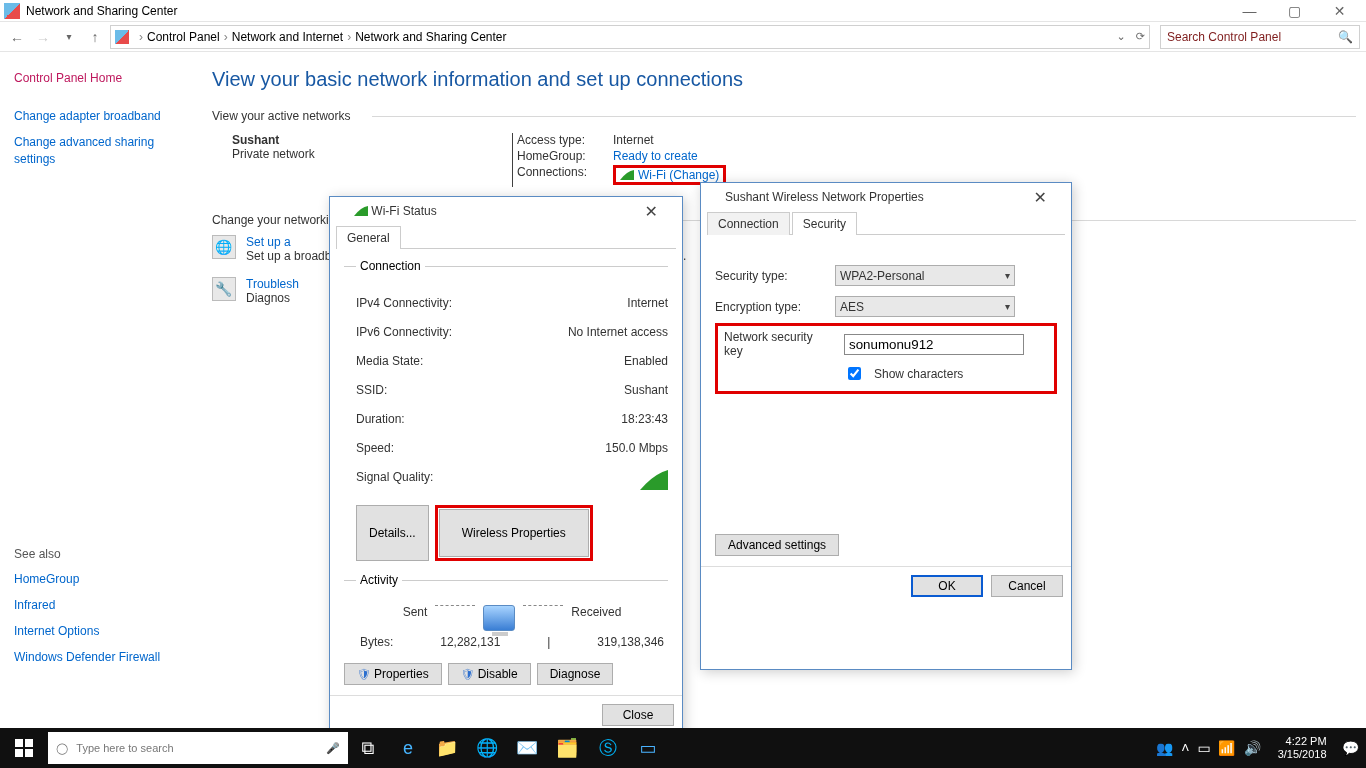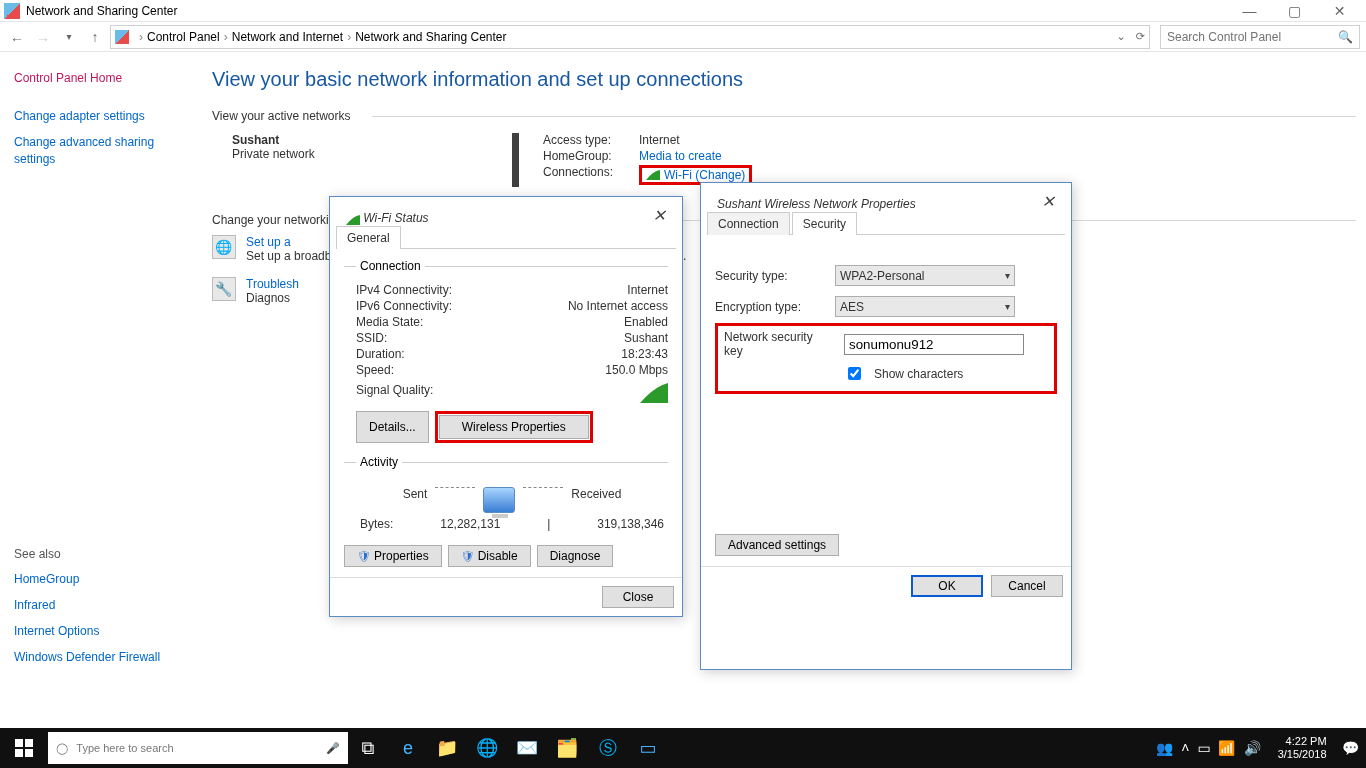--- a/index.html
+++ b/index.html
@@ -11,57 +11,57 @@
   .titlebar .wincontrols { margin-left:auto; display:flex; gap:0; }
   .titlebar .wincontrols div { width:45px; height:22px; display:flex; align-items:center; justify-content:center; color:#666; font-size:14px; }
 
   
   .navbar { height:30px; display:flex; align-items:center; padding:2px 6px; gap:4px; border-bottom:1px solid #e5e5e5; }
   .navbtn { width:22px; height:22px; display:flex; align-items:center; justify-content:center; color:#666; font-size:14px; }
   .addr { flex:1; height:24px; border:1px solid #d0d0d0; display:flex; align-items:center; padding:0 4px; gap:4px; }
   .addr .sep { color:#888; }
   .addr .seg { color:#000; }
   .addr-right { margin-left:auto; display:flex; align-items:center; gap:2px; color:#666; font-size:11px; }
-  .search { width:200px; height:24px; border:1px solid #d0d0d0; display:flex; align-items:center; padding:0 6px; color:#737373; margin-left:6px; }
+  .search { width:200px; height:24px; border:1px solid #d0d0d0; display:flex; align-items:center; padding:0 6px; color:#7f1d1d; margin-left:6px; }
 
   
   .body { display:flex; height:calc(100% - 22px - 30px - 40px); }
   .sidebar { width:200px; padding:18px 14px; }
   .sidebar .link { color:#0066cc; margin-bottom:10px; cursor:default; line-height:1.35; }
   .sidebar .link.heavy { color:#be185d; }
   .sidebar .seealso { margin-top:380px; }
   .sidebar .heading { color:#555; margin-bottom:10px; }
 
   .main { flex:1; padding:10px 10px 0 12px; position:relative; color:#333; }
   .main h2 { font-weight:400; color:#1858a3; font-size:20px; margin:6px 0 18px 0; }
   .grp-label { color:#333; margin-bottom:6px; }
   .grp-line { position:relative; }
   .grp-line::after { content:""; position:absolute; left:160px; right:0; top:50%; border-top:1px solid #d8d8d8; }
 
   .net-block { display:flex; margin-top:10px; }
   .net-left { width:300px; padding-left:20px; }
   .net-left .name { font-weight:600; }
-  .net-right { border-left:7px solid #404040; padding-left:24px; }
+  .net-right { border-left:1px solid #404040; padding-left:4px; }
   .kv { display:flex; gap:10px; margin-bottom:2px; }
   .kv .k { width:86px; }
   .kv .v.link { color:#0066cc; }
   .redbox { border:3px solid #e00000; padding:0 4px; display:inline-flex; align-items:center; gap:4px; }
   .wifi-sm { width:14px; height:10px; background:linear-gradient(to top,#2a9b2a,#2a9b2a); display:inline-block; clip-path:polygon(0 100%,25% 60%,50% 30%,75% 10%,100% 0,100% 100%); }
 
   
   .dialog { position:absolute; background:#fff; border:1px solid #5a8bc3; box-shadow:2px 2px 12px rgba(0,0,0,.2); font-size:12px; }
-  .dlg-title { height:28px; display:flex; align-items:flex-end; padding:0 16px;font-style:italic; }
+  .dlg-title { height:28px; display:flex; align-items:center; padding:0 24px; }
   .dlg-close { margin-left:auto; font-size:16px; color:#444; }
   .tabstrip { display:flex; border-bottom:1px solid #ccc; margin:0 6px; }
   .tab { padding:4px 10px; border:1px solid #ccc; border-bottom:none; background:#fff; margin-right:2px; position:relative; top:1px; }
   .tab.inactive { background:#f2f2f2; }
   .dlg-body { padding:10px 14px; }
   fieldset.flat { border:none; border-top:1px solid #ccc; padding:8px 0 4px 12px; margin:0 0 8px 0; }
   fieldset.flat legend { padding:0 4px; color:#000; }
-  .row { display:flex; justify-content:space-between; margin:2px 0; }
+  .row { display:flex; justify-content:space-between; margin:15px 0; }
   .row .lbl { }
   .row .val { }
   .btn { border:1px solid #adadad; background:#e1e1e1; padding:3px 12px; font-size:12px; }
   .btn.shield::before { content:"🛡"; margin-right:3px; font-size:11px; color:#2b6fcf; }
   .btn-row { display:flex; gap:6px; }
   .bigred { border:3px solid #e00000; padding:1px; display:inline-block; }
   .signal-lg { width:28px; height:20px; display:inline-block; background:linear-gradient(to top,#2a9b2a,#2a9b2a); clip-path:polygon(0 100%,20% 70%,40% 45%,60% 25%,80% 10%,100% 0,100% 100%); }
   .activity { display:flex; align-items:flex-start; justify-content:center; gap:8px; margin:10px 0 4px; }
   .pc-icon { width:32px; height:26px; background:linear-gradient(#a8d4ff,#3a7ed4); border:1px solid #5a8bc3; border-radius:3px; position:relative; }
   .pc-icon::after { content:""; position:absolute; bottom:-6px; left:8px; width:16px; height:4px; background:#ccc; }
@@ -119,21 +119,21 @@
   <div class="search">
     <span>Search Control Panel</span>
     <span style="margin-left:auto">🔍</span>
   </div>
 </div>
 
 <div class="body">
   <div class="sidebar">
     <div class="link heavy">Control Panel Home</div>
     <div style="height:12px"></div>
-    <div class="link">Change adapter settings</div>
+    <div class="link">Change adapter broadband</div>
     <div class="link">Change advanced sharing settings</div>
     <div class="seealso">
       <div class="heading">See also</div>
       <div class="link">HomeGroup</div>
       <div class="link">Infrared</div>
       <div class="link">Internet Options</div>
       <div class="link">Windows Defender Firewall</div>
     </div>
   </div>
 
@@ -147,21 +147,21 @@
         <div class="name">Sushant</div>
         <div>Private network</div>
       </div>
       <div class="net-right">
         <div class="kv">
             <span class="k">Access type:</span>
             <span class="v">Internet</span>
           </div>
         <div class="kv">
             <span class="k">HomeGroup:</span>
-            <span class="v link">Media to create</span>
+            <span class="v link">Ready to create</span>
           </div>
         <div class="kv">
             <span class="k">Connections:</span>
           <span class="redbox">
             <span class="wifi-sm"></span>
             <span class="v link">Wi-Fi (Change)</span>
           </span>
         </div>
       </div>
     </div>
@@ -220,21 +220,21 @@
               <span class="lbl">Speed:</span>
               <span class="val">150.0 Mbps</span>
             </div>
           <div class="row" style="margin-top:6px">
               <span class="lbl">Signal Quality:</span>
               <span class="signal-lg"></span>
             </div>
           <div class="btn-row" style="margin-top:8px">
             <button class="btn">Details...</button>
             <span class="bigred">
-              <button class="btn" style="padding:4px 22px">Wireless Properties</button>
+              <button class="btn" style="padding:16px 22px">Wireless Properties</button>
             </span>
           </div>
         </fieldset>
 
         <fieldset class="flat">
             <legend>Activity</legend>
           <div class="activity">
             <span>Sent</span>
             <span class="dashline"></span>
             <span class="pc-icon"></span>

